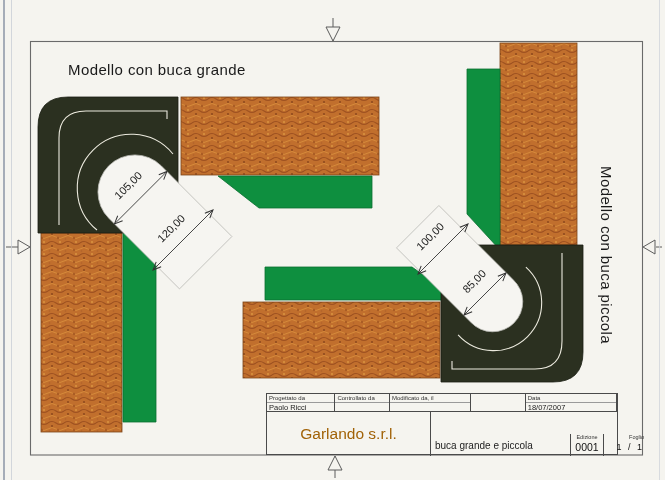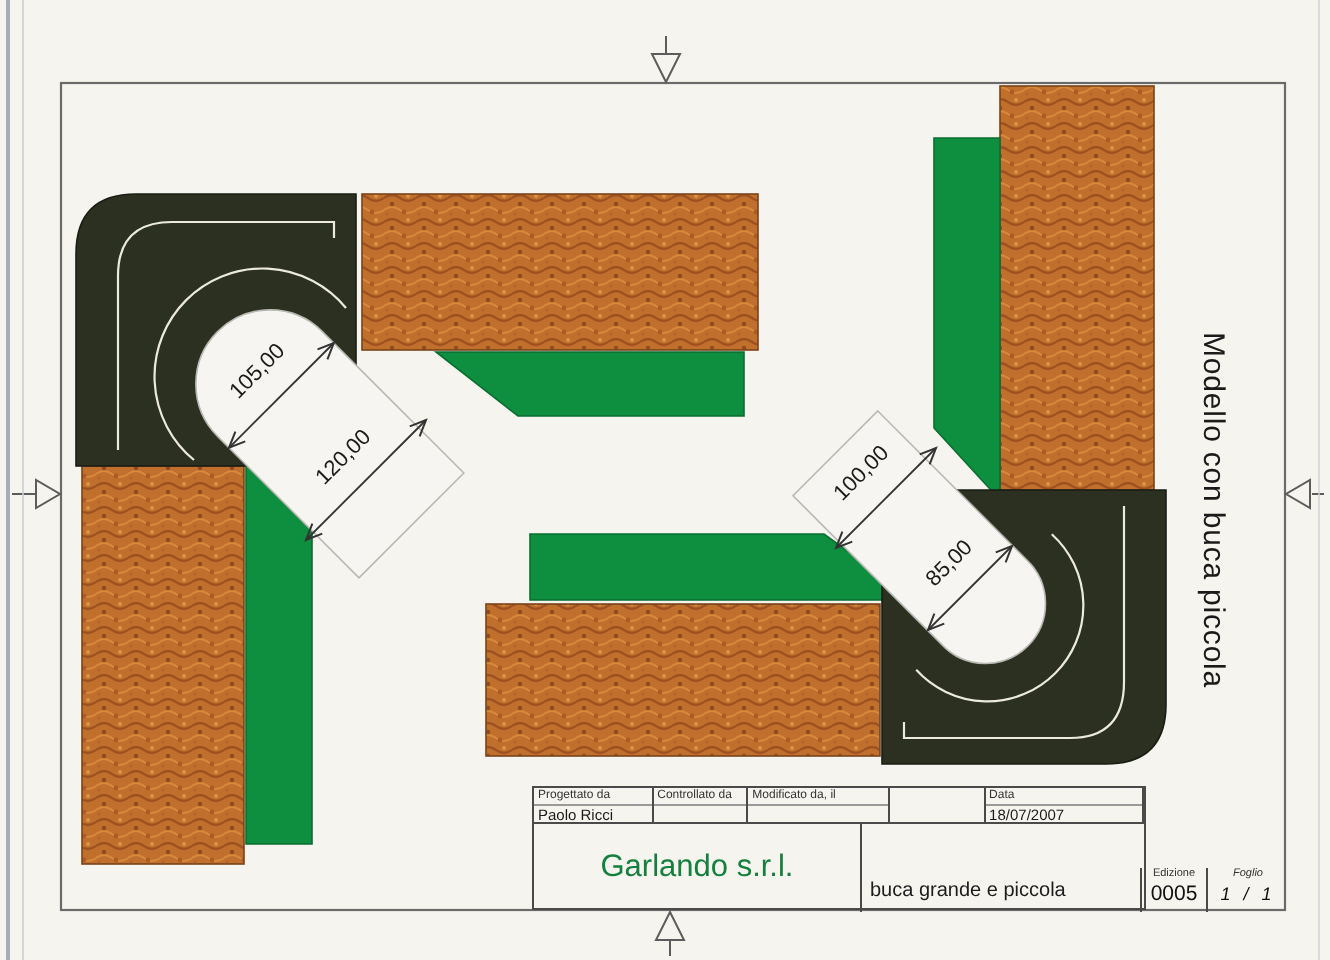--- a/index.html
+++ b/index.html
@@ -12,35 +12,35 @@
   .abs{position:absolute;}
   svg{display:block;}
   
   .edge-l1{left:3px;top:0;width:2px;height:480px;background:#98a0ae;opacity:.85;}
   .edge-l2{left:11px;top:0;width:1px;height:480px;background:#c9ced6;opacity:.8;}
   .edge-r1{left:659px;top:0;width:1px;height:480px;background:#ccd0d8;opacity:.7;}
   
   .model-label{font-size:15px;letter-spacing:.4px;color:#1a1a1a;white-space:nowrap;}
   .model-label-v{writing-mode:vertical-rl;}
   
-  .tb{left:266px;top:393px;width:307px;height:62px;border:1px solid #4a4a4a;box-sizing:border-box;background:transparent;}
+  .tb{left:266px;top:393px;width:352px;height:62px;border:1px solid #4a4a4a;box-sizing:border-box;background:transparent;}
   .tb-row1{position:absolute;left:0;top:0;right:0;height:18px;border-bottom:1px solid #4a4a4a;box-sizing:border-box;display:flex;}
   .t1cell{box-sizing:border-box;border-right:1px solid #4a4a4a;overflow:hidden;}
   .t1cell:last-child{border-right:none;}
   .tlabel{height:8px;font-size:6px;line-height:8px;padding-left:2px;color:#333;border-bottom:1px solid #9a9a9a;white-space:nowrap;}
   .tlabel.noline{border-bottom:none;}
   .tvalue{font-size:7.5px;line-height:9px;padding-left:2px;white-space:nowrap;}
   .tb-company{left:0;top:18px;width:164px;height:44px;border-right:1px solid #4a4a4a;box-sizing:border-box;
-    display:flex;align-items:center;justify-content:center;font-size:15.5px;color:#15803d;}
+    display:flex;align-items:center;justify-content:center;font-size:15.5px;color:#a16207;}
   .tb-title{left:164px;top:18px;width:213px;height:22px;border-bottom:1px solid #4a4a4a;box-sizing:border-box;
     display:flex;align-items:center;justify-content:center;font-size:14px;color:#111;}
   .tb-sub{left:164px;top:40px;width:140px;height:22px;border-right:1px solid #4a4a4a;box-sizing:border-box;
     display:flex;align-items:center;font-size:10px;padding-left:4px;}
   .tb-ed{left:304px;top:40px;width:33px;height:22px;border-right:1px solid #4a4a4a;box-sizing:border-box;text-align:center;}
-  .tb-fo{left:337px;top:40px;width:40px;height:22px;text-align:center;font-style:italic;}
+  .tb-fo{left:337px;top:40px;width:40px;height:22px;text-align:right;}
   .minilabel{font-size:5.5px;line-height:7px;color:#333;}
   .minival{font-size:10.5px;line-height:13px;color:#111;}
   .minival.small{font-size:9px;letter-spacing:2px;}
 </style>
 </head>
 <body>
 
 <div class="page">
 
   <svg class="abs" style="left:0;top:0" width="665" height="480" viewBox="0 0 665 480">
@@ -112,20 +112,21 @@
     </g>
 
     <g font-size="11" fill="#1b1b1b" text-anchor="middle" font-family="Liberation Sans, DejaVu Sans, sans-serif">
       <text x="131" y="188" transform="rotate(-45 131 188)">105,00</text>
       <text x="174" y="231" transform="rotate(-45 174 231)">120,00</text>
       <text x="433" y="239" transform="rotate(-45 433 239)">100,00</text>
       <text x="477" y="284" transform="rotate(-45 477 284)">85,00</text>
     </g>
   </svg>
 
+  <div class="abs model-label" style="left:68px;top:61px">Modello con buca grande</div>
   <div class="abs model-label model-label-v" style="left:598px;top:166px;height:182px">Modello con buca piccola</div>
 
   <div class="abs tb">
     <div class="tb-row1">
       <div class="t1cell" style="width:69px">
         <div class="tlabel">Progettato da</div>
         <div class="tvalue">Paolo Ricci</div>
       </div>
       <div class="t1cell" style="width:55px">
         <div class="tlabel">Controllato da</div>
@@ -143,21 +144,21 @@
         <div class="tvalue">18/07/2007</div>
       </div>
       <div class="t1cell" style="flex:1">
         <div class="tlabel noline"></div>
       </div>
     </div>
     <div class="abs tb-company">Garlando s.r.l.</div>
     <div class="abs tb-sub">buca grande e piccola</div>
     <div class="abs tb-ed">
       <div class="minilabel">Edizione</div>
-      <div class="minival">0005</div>
+      <div class="minival">0001</div>
     </div>
     <div class="abs tb-fo">
       <div class="minilabel">Foglio</div>
       <div class="minival small">1 / 1</div>
     </div>
   </div>
 
   <div class="abs edge-l1"></div>
   <div class="abs edge-l2"></div>
   <div class="abs edge-r1"></div>

